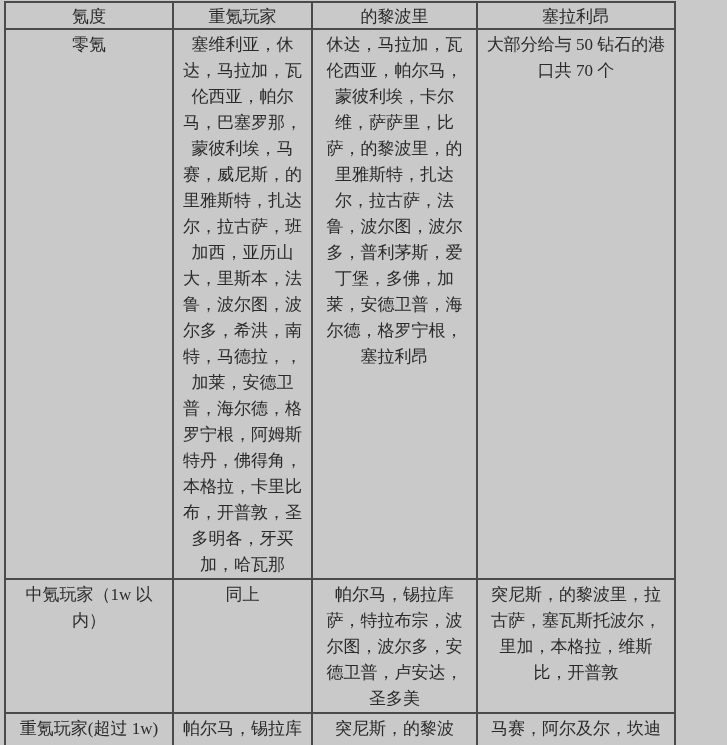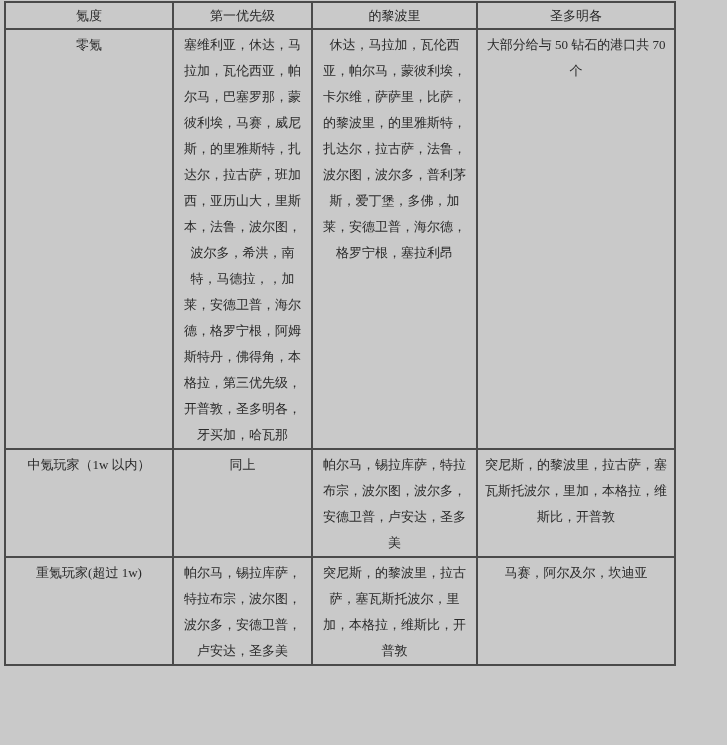--- a/index.html
+++ b/index.html
@@ -12,21 +12,21 @@
   .wrap { position: absolute; left: 4px; top: 1px; }
   table {
     border-collapse: collapse;
     table-layout: fixed;
     background: #c9c9c9;
   }
   th, td {
     border: 2px solid #4a4a4a;
     text-align: center;
     vertical-align: top;
-    font-size: 13px;
+    font-size: 17px;
     font-weight: normal;
     line-height: 26px;
     padding: 0 6px;
     word-break: break-all;
   }
   th { line-height: 24px; padding-top: 1px; }
   td { padding-top: 2px; font-family: Liberation Serif, serif; }
   .c0 { width: 168px; }
   .c1 { width: 139px; }
   .c2 { width: 165px; }
@@ -44,29 +44,29 @@
   <table>
     <colgroup>
       <col class="c0">
         <col class="c1">
         <col class="c2">
         <col class="c3">
     </colgroup>
     <thead>
       <tr class="r-header">
         <th>氪度</th>
-        <th>第一优先级</th>
+        <th>重氪玩家</th>
         <th>的黎波里</th>
-        <th>圣多明各</th>
+        <th>塞拉利昂</th>
       </tr>
     </thead>
     <tbody>
       <tr class="r0">
         <td>零氪</td>
-        <td>塞维利亚，休达，马拉加，瓦伦西亚，帕尔马，巴塞罗那，蒙彼利埃，马赛，威尼斯，的里雅斯特，扎达尔，拉古萨，班加西，亚历山大，里斯本，法鲁，波尔图，波尔多，希洪，南特，马德拉，，加莱，安德卫普，海尔德，格罗宁根，阿姆斯特丹，佛得角，本格拉，第三优先级，开普敦，圣多明各，牙买加，哈瓦那</td>
+        <td>塞维利亚，休达，马拉加，瓦伦西亚，帕尔马，巴塞罗那，蒙彼利埃，马赛，威尼斯，的里雅斯特，扎达尔，拉古萨，班加西，亚历山大，里斯本，法鲁，波尔图，波尔多，希洪，南特，马德拉，，加莱，安德卫普，海尔德，格罗宁根，阿姆斯特丹，佛得角，本格拉，卡里比布，开普敦，圣多明各，牙买加，哈瓦那</td>
         <td>休达，马拉加，瓦伦西亚，帕尔马，蒙彼利埃，卡尔维，萨萨里，比萨，的黎波里，的里雅斯特，扎达尔，拉古萨，法鲁，波尔图，波尔多，普利茅斯，爱丁堡，多佛，加莱，安德卫普，海尔德，格罗宁根，塞拉利昂</td>
         <td>大部分给与 50 钻石的港口共 70 个</td>
       </tr>
       <tr class="r2">
         <td>中氪玩家（1w 以内）</td>
         <td>同上</td>
         <td>帕尔马，锡拉库萨，特拉布宗，波尔图，波尔多，安德卫普，卢安达，圣多美</td>
         <td>突尼斯，的黎波里，拉古萨，塞瓦斯托波尔，里加，本格拉，维斯比，开普敦</td>
       </tr>
       <tr class="r3">

